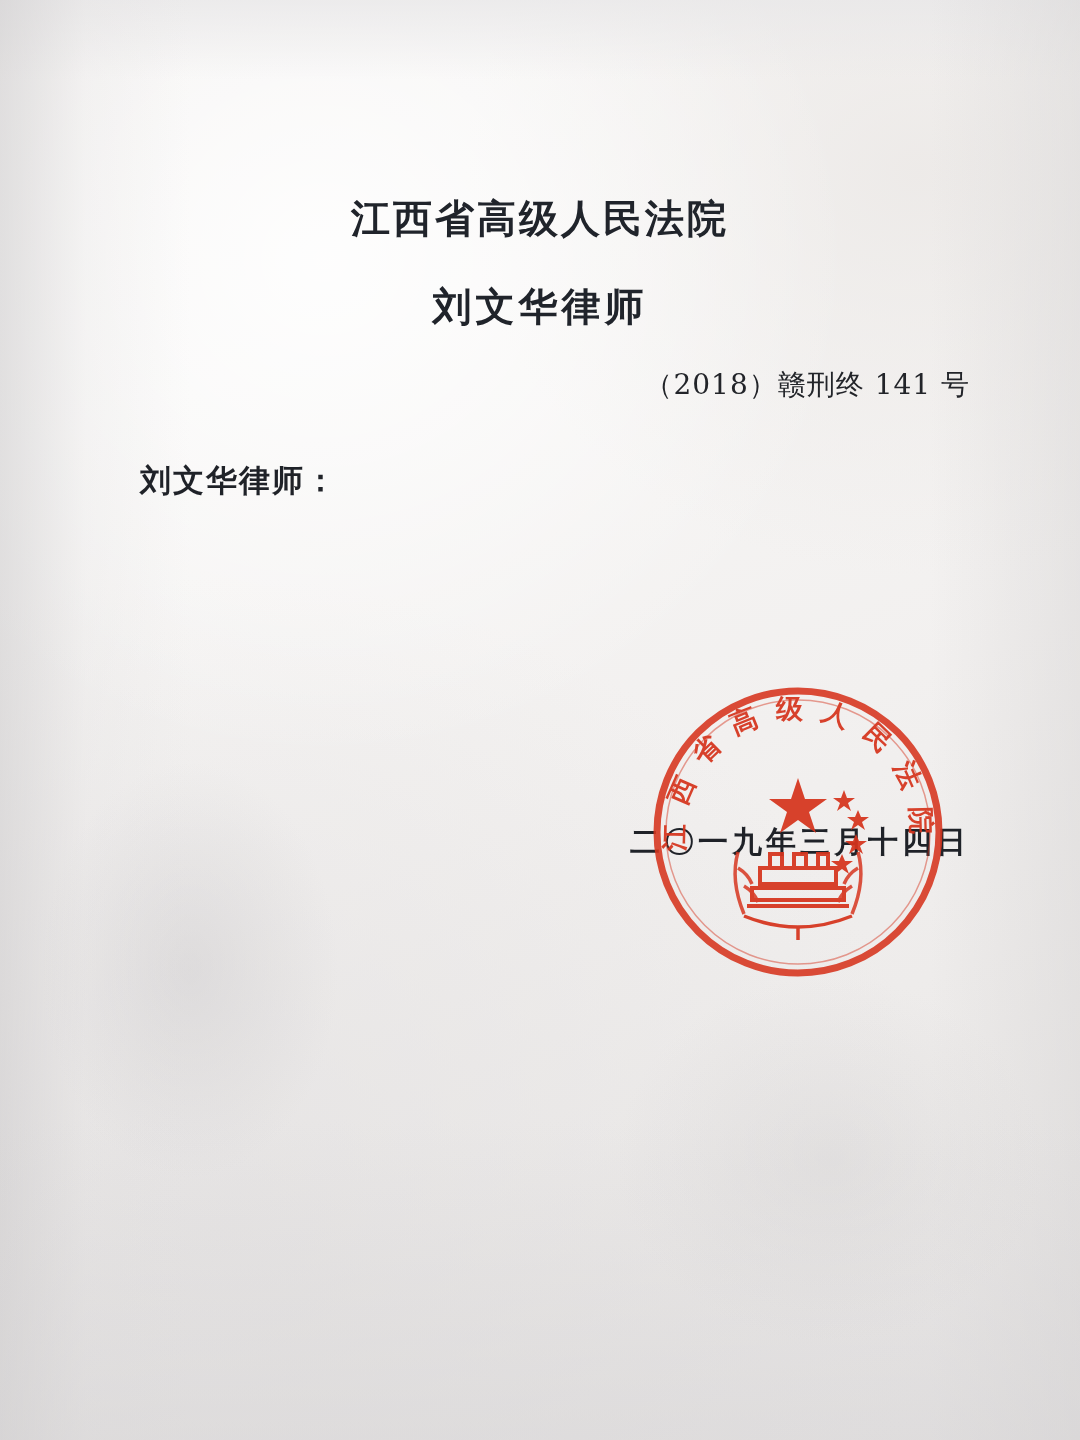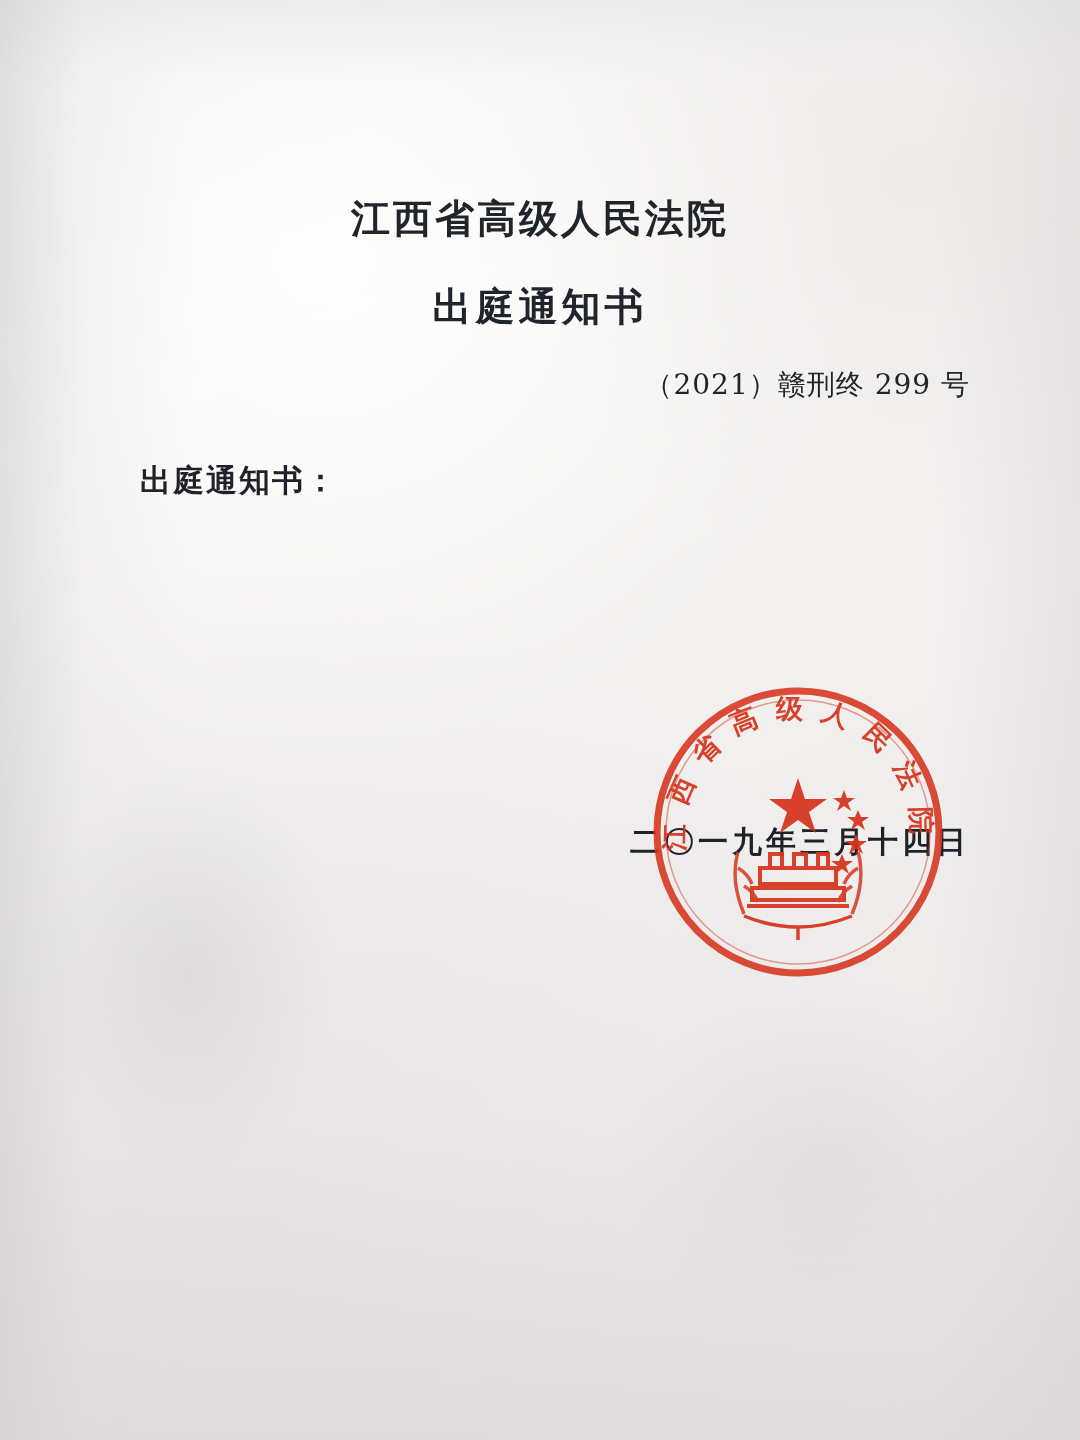--- a/index.html
+++ b/index.html
@@ -156,25 +156,25 @@
   <div class="shade shade-left"></div>
   <div class="shade shade-right"></div>
   <div class="shade shade-bottom"></div>
   <div class="shade shade-blotch-a"></div>
   <div class="shade shade-blotch-b"></div>
 
   <div class="doc">
 
     <div class="title-1">江西省高级人民法院</div>
 
-    <div class="title-2">出庭通知书</div>
-
-    <div class="case-no">（2021）赣刑终 299 号</div>
-
-    <div class="salutation">出庭通知书：</div>
+    <div class="title-2">刘文华律师</div>
+
+    <div class="case-no">（2018）赣刑终 141 号</div>
+
+    <div class="salutation">刘文华律师：</div>
 
 
     <div class="sign-date">二〇一九年三月十四日</div>
 
     <div class="seal">
       <svg width="300" height="300" viewBox="0 0 300 300" xmlns="http://www.w3.org/2000/svg">
         <defs>
           <path id="sealArc" d="M 150,150 m -114,0 a 114,114 0 1,1 228,0" fill="none"></path>
           <path id="sealArcText" d="M 36,150 a 114,114 0 0 1 228,0" fill="none"></path>
         </defs>

